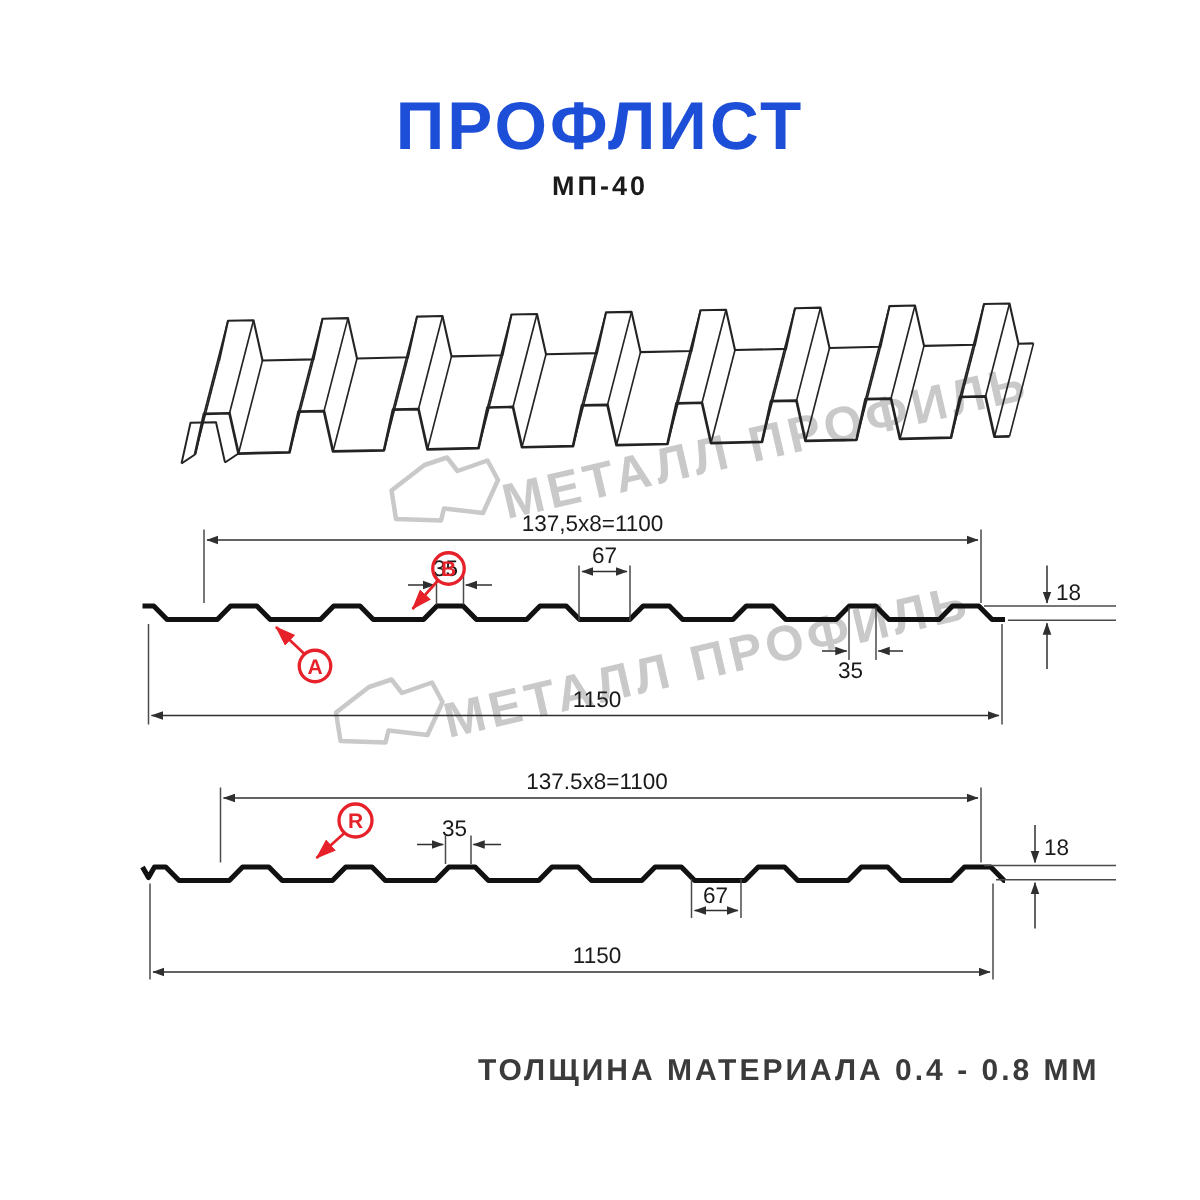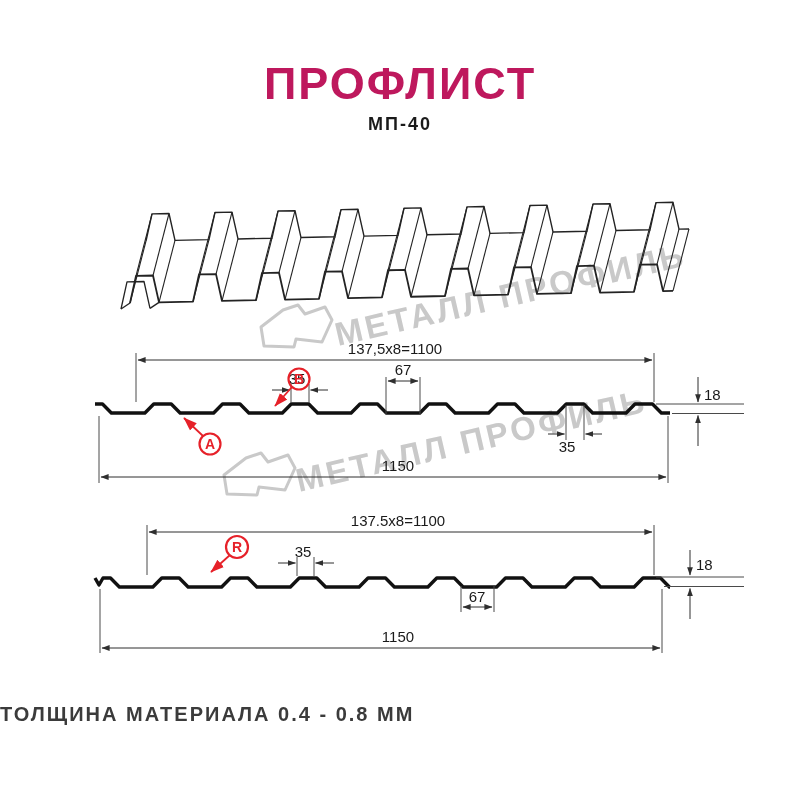--- a/index.html
+++ b/index.html
@@ -1,22 +1,22 @@
 <!DOCTYPE html>
 <html><head>
 <meta charset="utf-8">
 <style>
   html,body{margin:0;padding:0;background:#fff;}
   #stage{position:relative;width:800px;height:800px;background:#ffffff;overflow:hidden;
          font-family:"Liberation Sans",sans-serif;}
   .title{position:absolute;left:0;top:58px;width:800px;text-align:center;
-         font-size:45px;font-weight:bold;letter-spacing:2px;color:#be185d;}
+         font-size:45px;font-weight:bold;letter-spacing:2px;color:#1d4ed8;}
   .subtitle{position:absolute;left:0;top:114px;width:800px;text-align:center;
          font-size:18px;font-weight:bold;letter-spacing:2px;color:#1a1a1a;}
-  .footer{position:absolute;left:0;top:703px;width:733px;text-align:left;
+  .footer{position:absolute;left:0;top:703px;width:733px;text-align:right;
          font-size:20px;font-weight:600;letter-spacing:2px;color:#3b3b3b;}
   svg text.dim{font-family:"Liberation Sans",sans-serif;font-size:15px;fill:#1a1a1a;}
   svg text.mk{font-family:"Liberation Sans",sans-serif;font-size:14px;font-weight:bold;fill:#e62129;}
   svg text.wm{font-family:"Liberation Sans",sans-serif;font-size:33px;font-weight:bold;
               letter-spacing:3px;fill:#c9c9c9;}
   .thin{stroke:#4a4a4a;stroke-width:1;fill:none;}
   .dline{stroke:#2f2f2f;stroke-width:1;fill:none;}
   .prof{stroke:#111;stroke-width:3.4;fill:none;stroke-linejoin:round;}
   .red{stroke:#e62129;stroke-width:1.8;fill:none;}
   .redc{stroke:#e62129;stroke-width:2.2;fill:none;}

